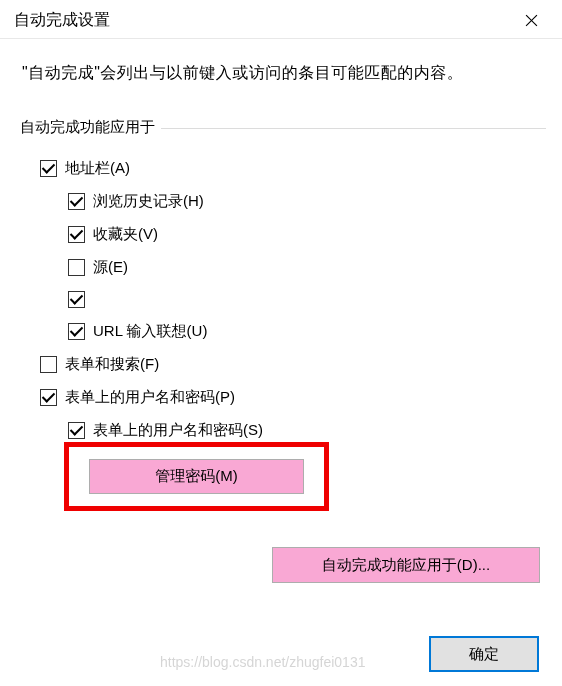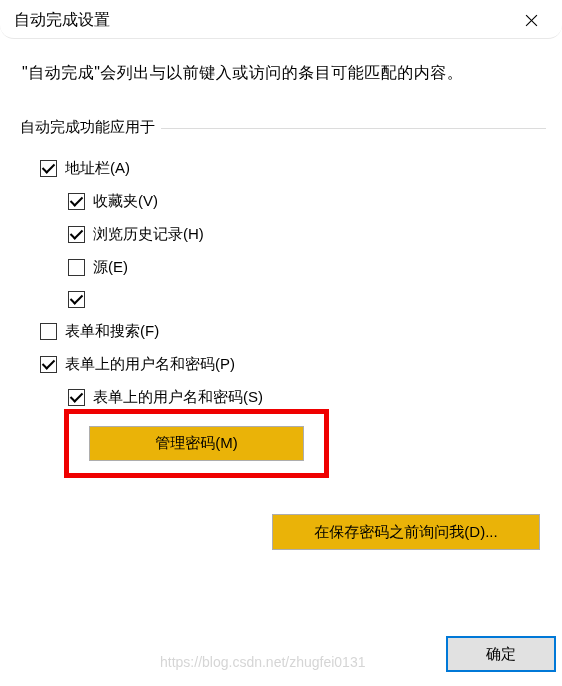--- a/index.html
+++ b/index.html
@@ -11,21 +11,20 @@
       height: 686px;
       color: #000;
       position: relative;
     }
     .titlebar {
       display: flex;
       justify-content: space-between;
       align-items: center;
       padding: 6px 10px 4px 14px;
       border-bottom: 1px solid #e8e8e8;
-      border-radius: 14px;
     }
     .title {
       font-size: 16px;
     }
     .close-btn {
       width: 42px;
       height: 28px;
       display: flex;
       align-items: center;
       justify-content: center;
@@ -96,21 +95,21 @@
     .highlight-box {
       border: 5px solid #ef0000;
       width: 265px;
       padding: 12px 0;
       margin-left: 24px;
       margin-top: -4px;
       display: flex;
       justify-content: center;
     }
     .btn {
-      background: #eab308;
+      background: #f9a8d4;
       border: 1px solid #adadad;
       font-family: inherit;
       font-size: 15px;
       cursor: pointer;
       display: flex;
       align-items: center;
       justify-content: center;
     }
     .btn-manage {
       width: 215px;
@@ -122,21 +121,21 @@
     }
     .right-actions {
       display: flex;
       justify-content: flex-end;
       padding-right: 22px;
       margin-top: 26px;
     }
     .bottom-actions {
       position: absolute;
       bottom: 14px;
-      right: 6px;
+      right: 23px;
       display: flex;
       gap: 14px;
       padding-left: 24px;
     }
     .btn-ok, .btn-cancel {
       width: 110px;
       height: 36px;
       background: #e1e1e1;
     }
     .btn-ok {
@@ -174,37 +173,41 @@
   <span class="group-label">自动完成功能应用于</span>
   <div class="group-body">
 
     <div class="cb-row">
       <input type="checkbox" checked="" style="">
       <span class="cb-label">地址栏(A)</span>
     </div>
 
     <div class="cb-row sub">
       <input type="checkbox" checked="" style="">
+      <span class="cb-label">浏览历史记录(H)</span>
+    </div>
+
+    <div class="cb-row sub">
+      <input type="checkbox" checked="" style="">
       <span class="cb-label">收藏夹(V)</span>
-    </div>
-
-    <div class="cb-row sub">
-      <input type="checkbox" checked="" style="">
-      <span class="cb-label">浏览历史记录(H)</span>
     </div>
 
     <div class="cb-row sub">
       <input type="checkbox" style="">
       <span class="cb-label">源(E)</span>
     </div>
 
     <div class="cb-row sub">
       <input type="checkbox" checked="" style="">
     </div>
 
+    <div class="cb-row sub">
+      <input type="checkbox" checked="" style="">
+      <span class="cb-label">URL 输入联想(U)</span>
+    </div>
 
     <div class="cb-row">
       <input type="checkbox" style="">
       <span class="cb-label">表单和搜索(F)</span>
     </div>
 
     <div class="cb-row">
       <input type="checkbox" checked="" style="">
       <span class="cb-label">表单上的用户名和密码(P)</span>
     </div>
@@ -215,20 +218,20 @@
     </div>
 
     <div class="highlight-box">
       <button class="btn btn-manage">管理密码(M)</button>
     </div>
 
   </div>
 </div>
 
 <div class="right-actions">
-  <button class="btn btn-delete-history">在保存密码之前询问我(D)...</button>
+  <button class="btn btn-delete-history">自动完成功能应用于(D)...</button>
 </div>
 
 <div class="bottom-actions">
   <button class="btn btn-ok">确定</button>
 </div>
 
 <div class="watermark">https://blog.csdn.net/zhugfei0131</div>
 
 </body></html>

